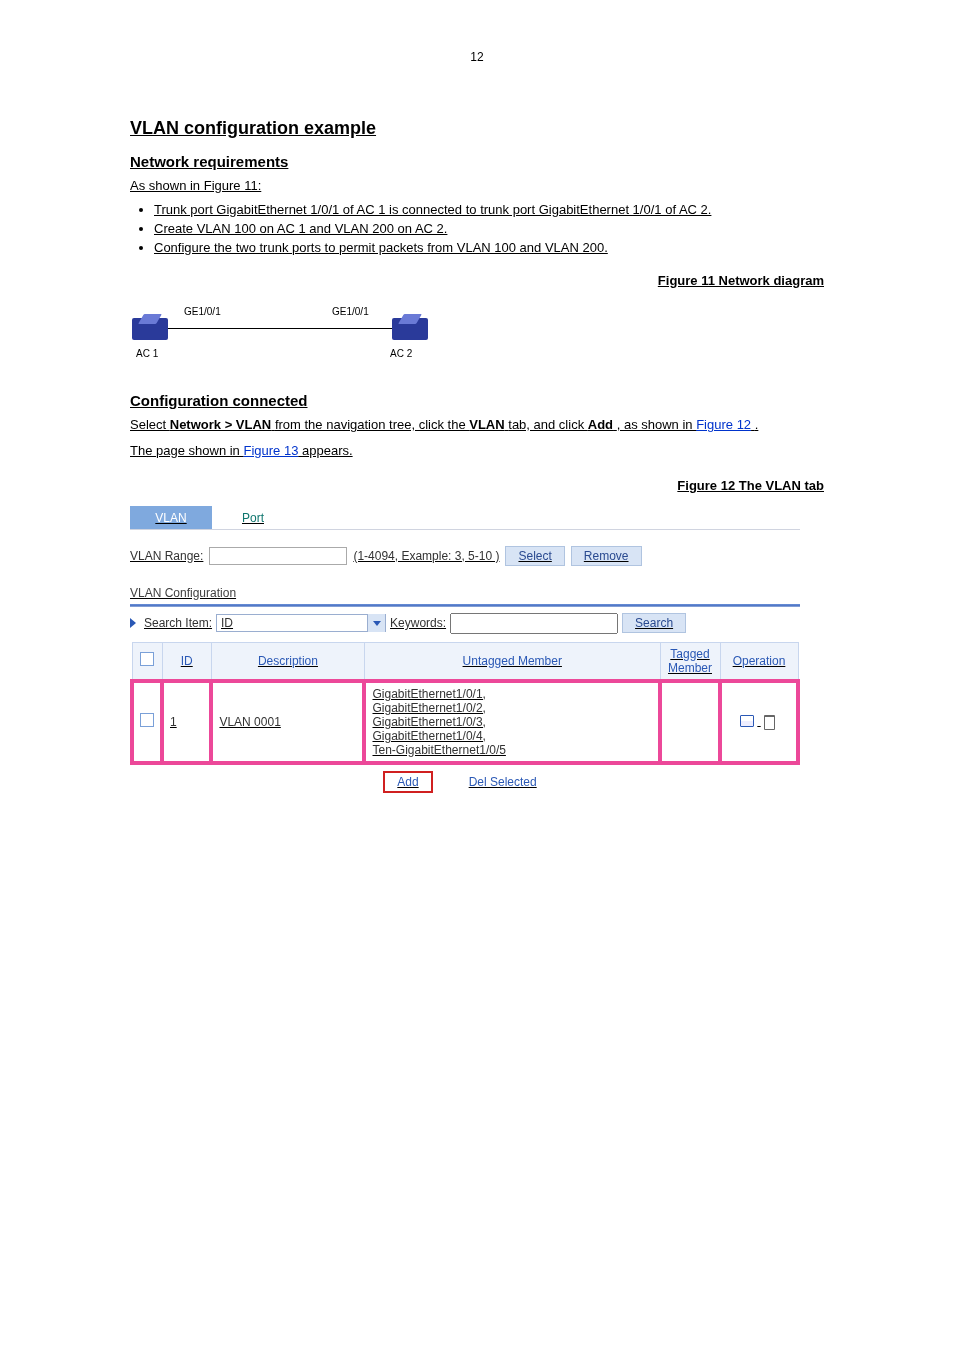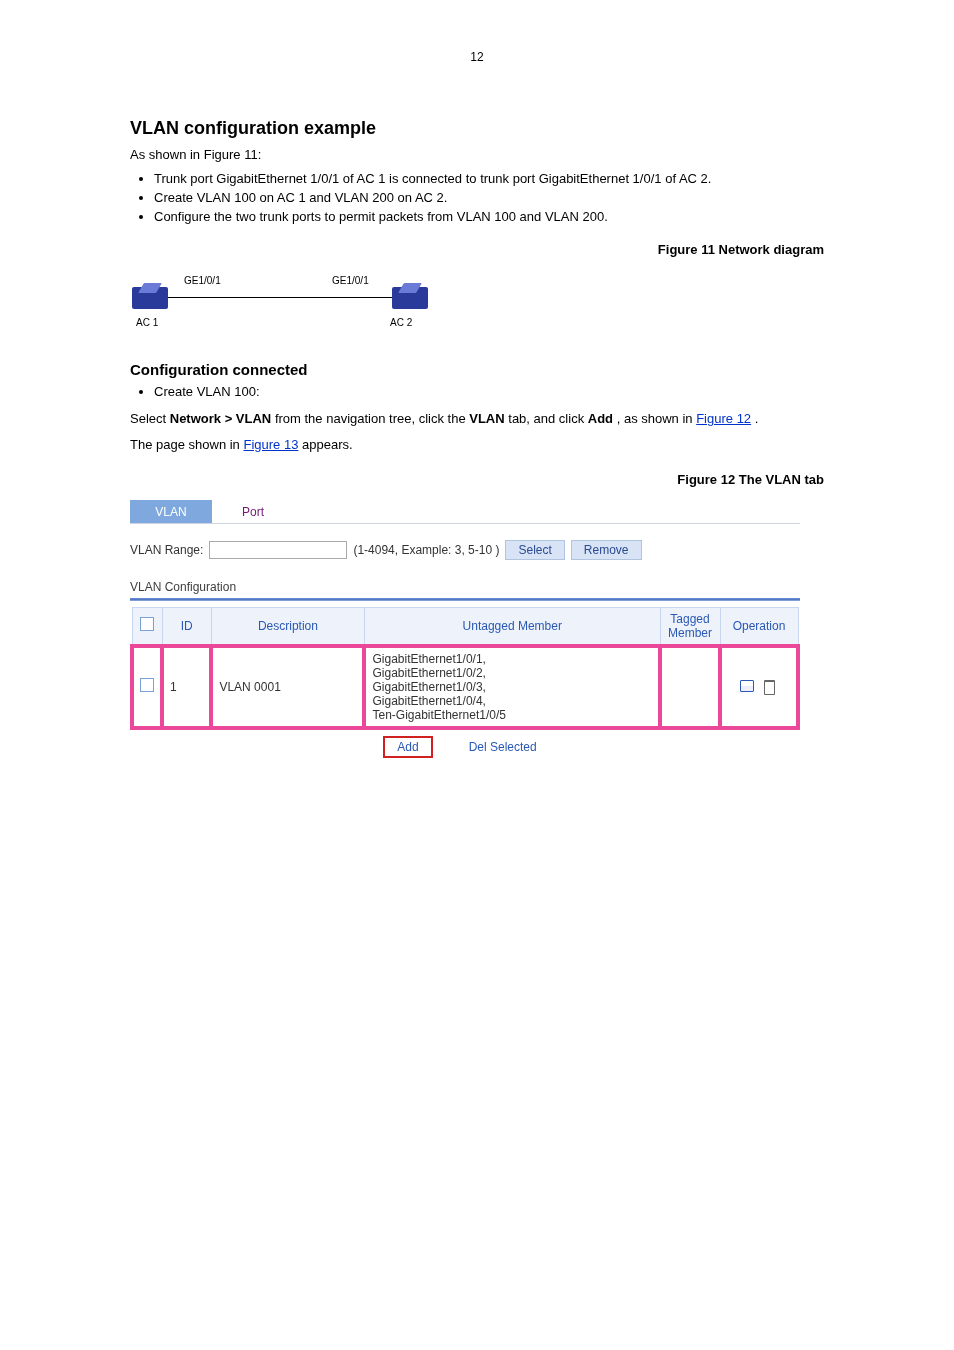--- a/index.html
+++ b/index.html
@@ -9,20 +9,21 @@
     font-family: Arial, sans-serif;
     font-size: 13px;
     color: #000;
     background: #fff;
   }
   .page {
     width: 954px;
     margin: 0 auto;
     padding: 100px 130px 60px 130px;
     position: relative;
+    text-decoration: underline;
   }
   .page-number {
     position: absolute;
     top: 50px;
     left: 50%;
     transform: translateX(-50%);
     font-size: 12px;
   }
   h2.section {
     font-size: 18px;
@@ -93,21 +94,21 @@
   .tabbar {
     display: flex;
     height: 24px;
     align-items: stretch;
     border-bottom: 1px solid #d0d4e0;
   }
   .tab {
     width: 82px;
     text-align: center;
     line-height: 24px;
-    color: #701a75;
+    color: #0f766e;
     cursor: pointer;
   }
   .tab.active {
     background: #7fa9de;
     color: #fff;
   }
   .range-row {
     display: flex;
     align-items: center;
     gap: 6px;
@@ -245,20 +246,21 @@
     cursor: pointer;
     padding: 2px 10px;
   }
 </style>
 </head>
 <body>
 <div class="page">
   <div class="page-number">12</div>
 
   <h2 class="section">VLAN configuration example</h2>
+  <h3 class="subsection">Network requirements</h3>
 
   <p>As shown in Figure 11:</p>
   <ul class="bullets">
     <li>Trunk port GigabitEthernet 1/0/1 of AC 1 is connected to trunk port GigabitEthernet 1/0/1 of AC 2.</li>
     <li>Create VLAN 100 on AC 1 and VLAN 200 on AC 2.</li>
     <li>Configure the two trunk ports to permit packets from VLAN 100 and VLAN 200.</li>
   </ul>
 
   <p class="fig-caption">Figure 11 Network diagram</p>
   <div class="figure1">
@@ -269,23 +271,20 @@
     <div class="device-box dev-right">
         <div class="device-top"></div>
       </div>
     <div class="lbl lbl-ge-left">GE1/0/1</div>
     <div class="lbl lbl-ge-right">GE1/0/1</div>
     <div class="lbl lbl-ac1">AC 1</div>
     <div class="lbl lbl-ac2">AC 2</div>
   </div>
 
   <h3 class="subsection">Configuration connected</h3>
-  <ul class="bullets">
-    <li>Create VLAN 100:</li>
-  </ul>
   <p>
     <span>Select </span>
     <b>Network &gt; VLAN</b>
     <span> from the navigation tree, click the </span>
     <b>VLAN</b>
     <span> tab, and click </span>
     <b>Add</b>
     <span>, as shown in </span>
     <a class="link">Figure 12</a>
     <span>.</span>
@@ -308,20 +307,31 @@
       <span>VLAN Range:</span>
       <input type="text" class="range-input" value="" style="">
       <span class="hint">(1-4094, Example: 3, 5-10 )</span>
       <button class="btn">Select</button>
       <button class="btn">Remove</button>
     </div>
 
     <div class="section-title-blue">VLAN Configuration</div>
     <div class="blue-divider"></div>
 
+    <div class="search-row">
+      <span class="marker"></span>
+      <span>Search Item:</span>
+      <div class="select-like">
+        <span class="sel-text">ID</span>
+        <span class="sel-arrow"></span>
+      </div>
+      <span>Keywords:</span>
+      <input type="text" class="kw-input" value="" style="">
+      <button class="btn">Search</button>
+    </div>
 
     <table class="vlan-table">
       <thead>
         <tr>
           <th style="width:28px;"><span class="chk"></span></th>
           <th>ID</th>
           <th>Description</th>
           <th>Untagged Member</th>
           <th style="width:60px;">Tagged Member</th>
           <th style="width:78px;">Operation</th>

